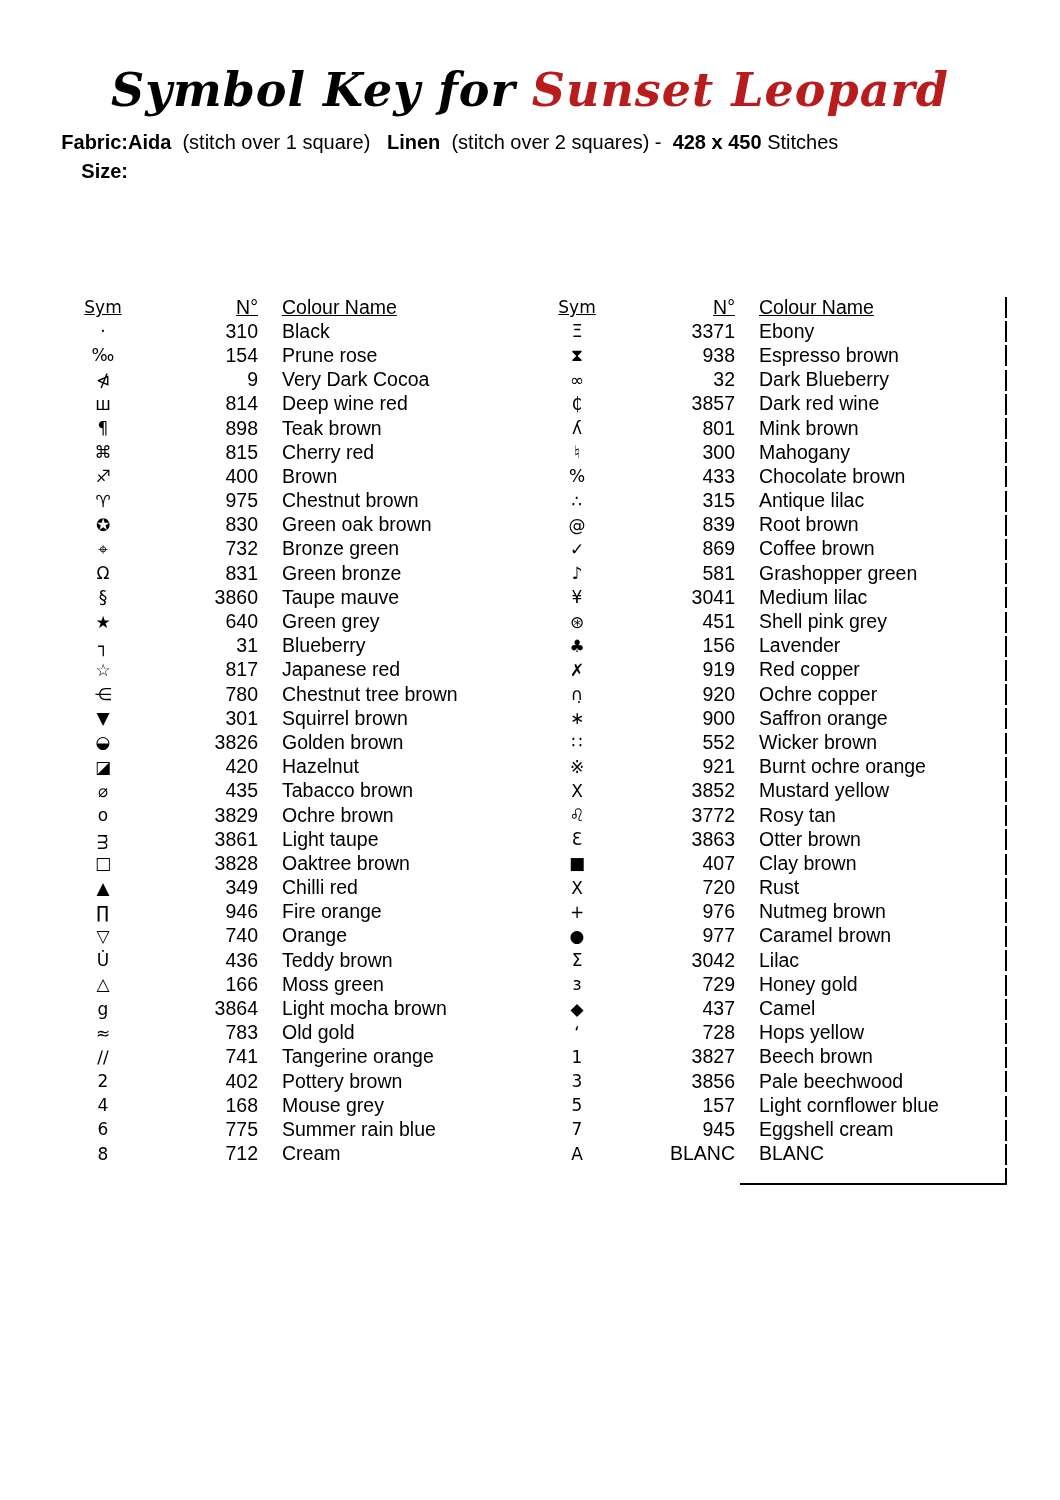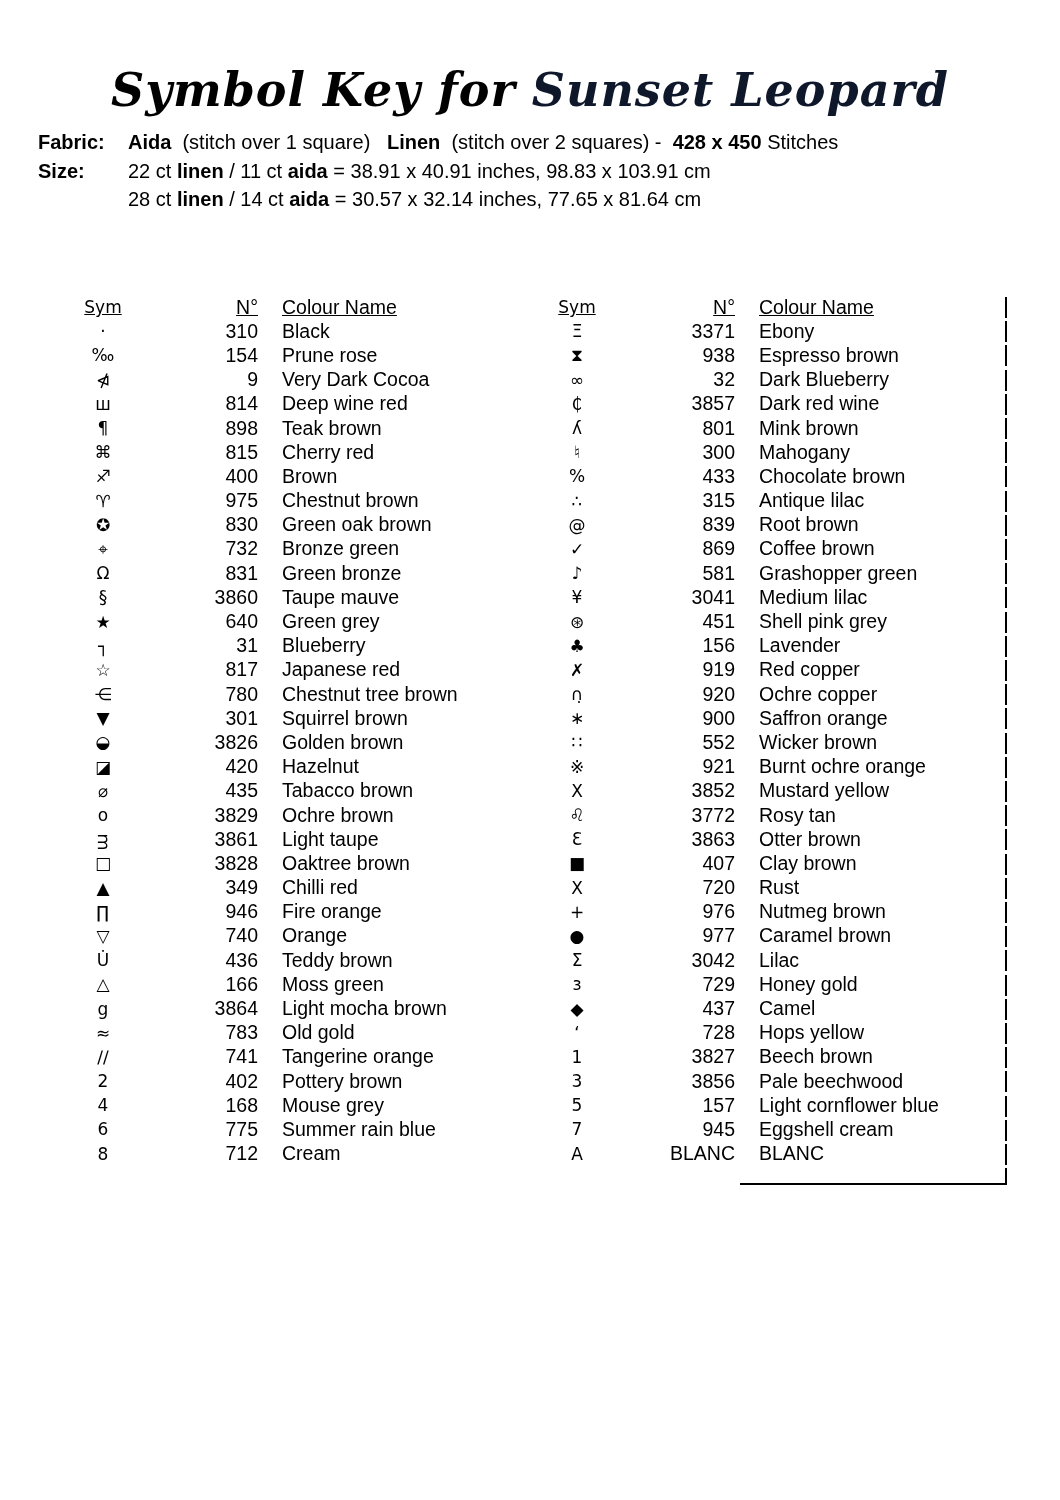--- a/index.html
+++ b/index.html
@@ -20,21 +20,21 @@
     font-style:italic; font-weight:bold;
     font-size:46px; line-height:52px;
     letter-spacing:1px;
   }
   .title .t-prefix { margin-right:16px;text-align:center; }
   
   .meta {
     position:absolute; top:128px; left:38px; width:990px;
     font-size:20px;
   }
-  .meta-row { display:flex; line-height:28.5px; }
+  .meta-row { display:flex; line-height:28.5px;text-align:right; }
   .meta-label { width:90px; font-weight:bold; flex:0 0 auto; }
   .meta-content { white-space:pre-wrap; }
   .meta-content.indent { padding-left:134px; }
   .meta-content b { font-weight:bold;margin-top:44px; }
   
   .key {
     position:absolute; top:295px; left:64px; width:943px; height:895px;
     font-size:19.5px;
   }
   .key-cols { display:flex; }
@@ -56,34 +56,29 @@
   .bottom-rule {
     position:absolute; top:888px; left:676px; width:267px; height:2px;
     background:#000;
   }
 </style>
 </head>
 <body>
 
 <div class="page">
 
-  <h1 class="title"><span class="t-prefix">Symbol Key for</span><span class="t-name" style="color: #0f172a;">Sunset Leopard</span></h1>
+  <h1 class="title"><span class="t-prefix">Symbol Key for</span><span class="t-name" style="color: #b91c1c;">Sunset Leopard</span></h1>
 
   <div class="meta" id="meta">
       <div class="meta-row">
         <span class="meta-label">Fabric:</span>
         <span class="meta-content"><b>Aida</b><span>  (stitch over 1 square)   </span><b>Linen</b><span>  (stitch over 2 squares) -  </span><b>428 x 450</b><span> Stitches</span></span>
       </div>
       <div class="meta-row">
         <span class="meta-label">Size:</span>
-        <span class="meta-content"><span>22 ct </span><b>linen</b><span> / 11 ct </span><b>aida</b><span> = 38.91 x 40.91 inches, 98.83 x 103.91 cm</span></span>
-      </div>
-      <div class="meta-row">
-        <span class="meta-label"></span>
-        <span class="meta-content"><span>28 ct </span><b>linen</b><span> / 14 ct </span><b>aida</b><span> = 30.57 x 32.14 inches, 77.65 x 81.64 cm</span></span>
       </div>
       <div class="meta-row">
         <span class="meta-label"></span>
       </div>
       <div class="meta-row">
         <span class="meta-label"></span>
       </div>
     </div>
 
   <div class="key">

